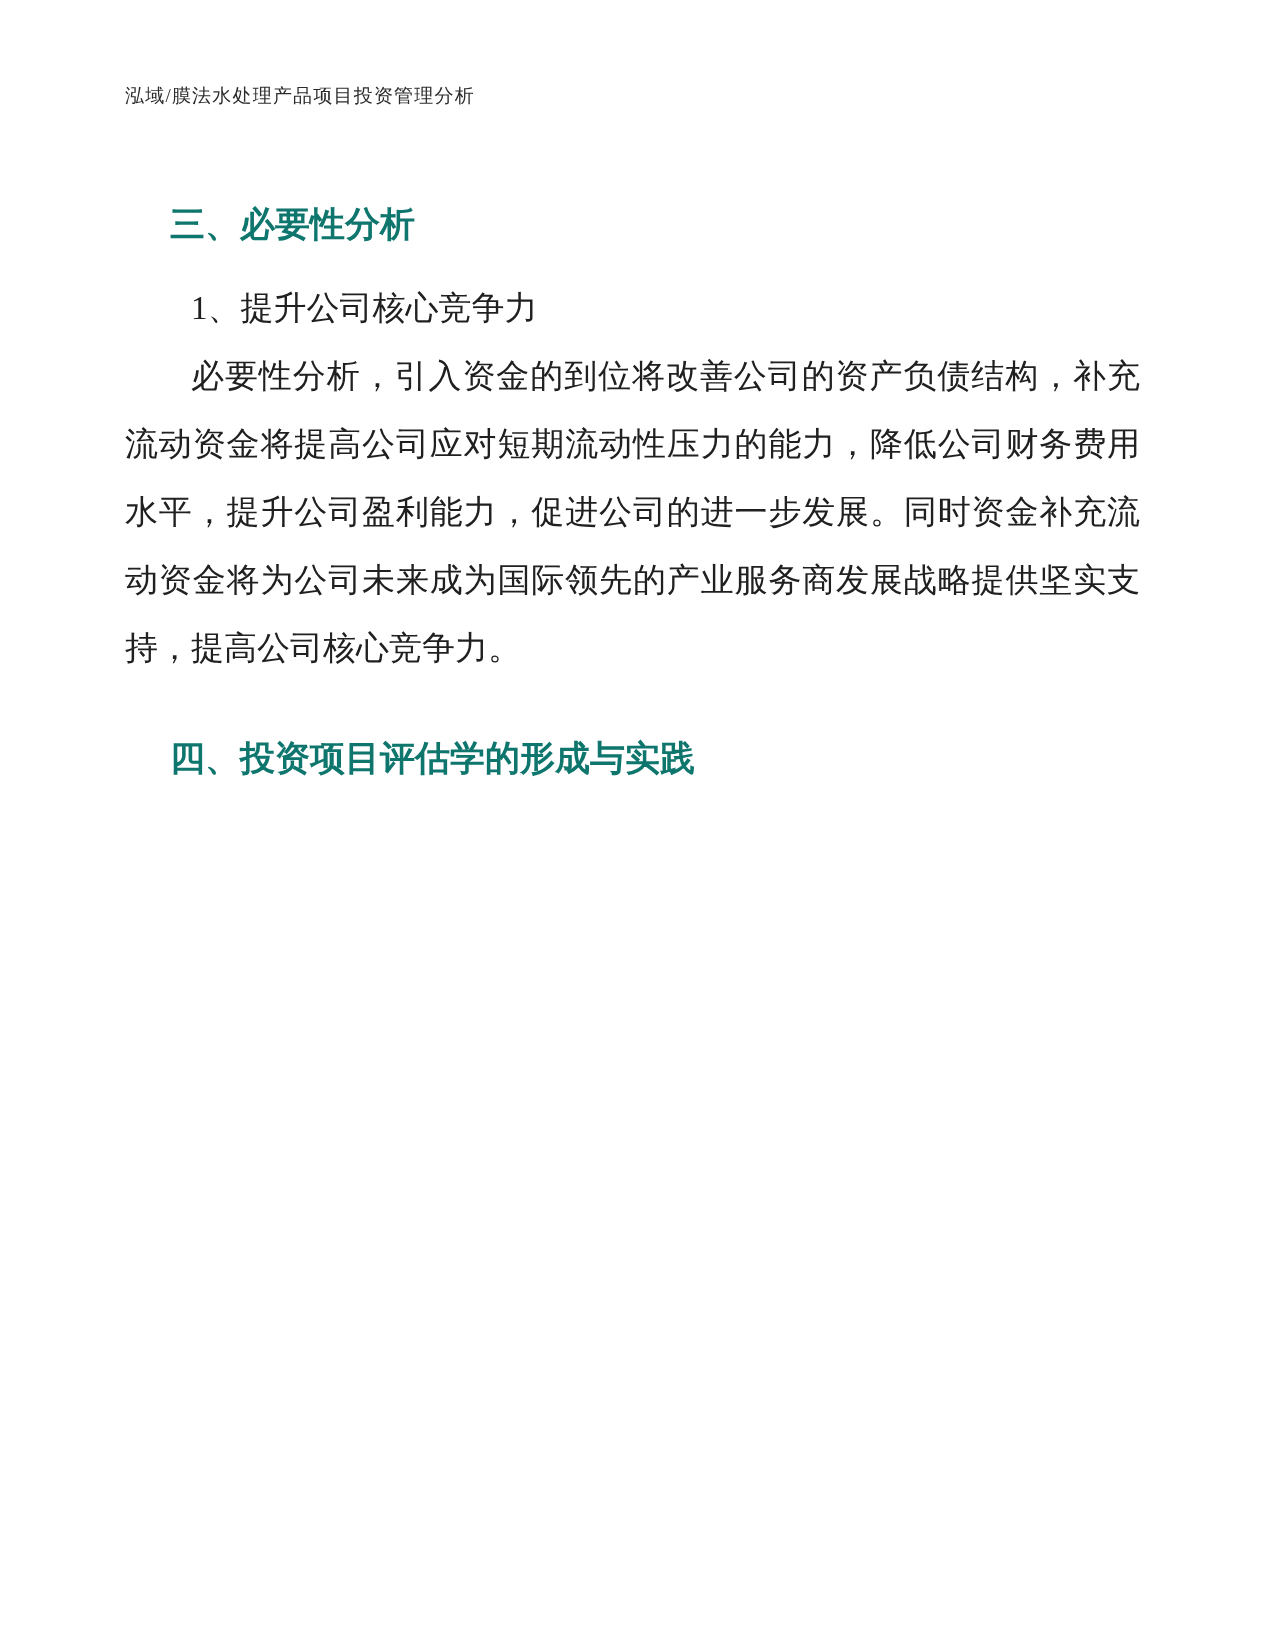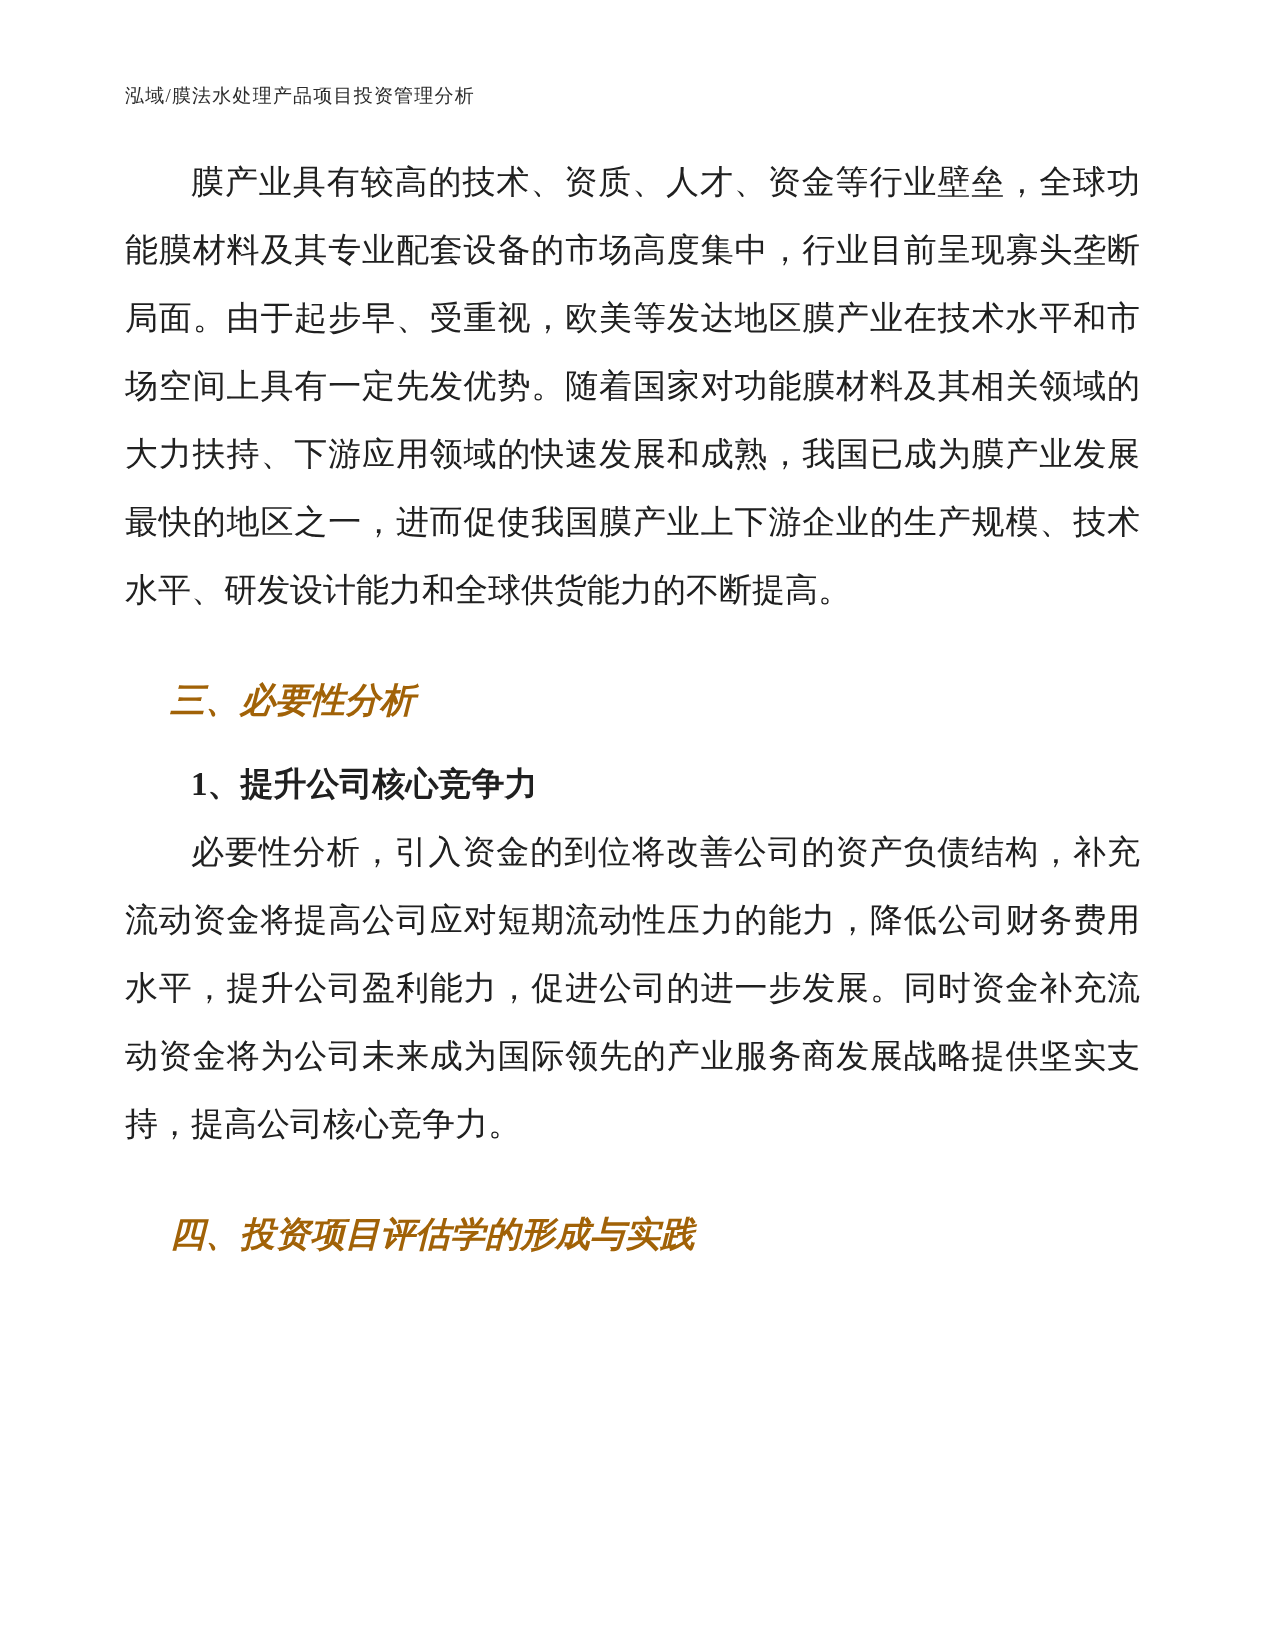--- a/index.html
+++ b/index.html
@@ -40,29 +40,28 @@
     text-align: justify;
     text-indent: 2em;
     color: #202020;
   }
   .section-heading {
     margin: 52px 0 0 0;
     padding-left: 45px;
     font-size: 35px;
     line-height: 50px;
     font-weight: bold;
-    color: #a16207;
-    font-style: italic;
+    color: #0f766e;
   }
   .sub-heading {
     margin: 24px 0 0 0;
     font-size: 33px;
     line-height: 68px;
     text-indent: 2em;
-    font-weight: bold;
+    font-weight: normal;
     color: #202020;
   }
   .section-heading.spaced {
     margin-top: 52px;
   }
   .sub-heading.tight {
     margin-top: 6px;
   }
   .body-para.follows-sub {
     margin-top: 0;
@@ -70,21 +69,20 @@
 </style>
 </head>
 <body>
 
 <div class="page">
 
   <div class="doc-header">泓域/膜法水处理产品项目投资管理分析</div>
 
   <div class="content">
 
-    <p class="body-para">膜产业具有较高的技术、资质、人才、资金等行业壁垒，全球功能膜材料及其专业配套设备的市场高度集中，行业目前呈现寡头垄断局面。由于起步早、受重视，欧美等发达地区膜产业在技术水平和市场空间上具有一定先发优势。随着国家对功能膜材料及其相关领域的大力扶持、下游应用领域的快速发展和成熟，我国已成为膜产业发展最快的地区之一，进而促使我国膜产业上下游企业的生产规模、技术水平、研发设计能力和全球供货能力的不断提高。</p>
 
     <h2 class="section-heading">三、必要性分析</h2>
 
     <p class="sub-heading">1、提升公司核心竞争力</p>
 
     <p class="body-para follows-sub">必要性分析，引入资金的到位将改善公司的资产负债结构，补充流动资金将提高公司应对短期流动性压力的能力，降低公司财务费用水平，提升公司盈利能力，促进公司的进一步发展。同时资金补充流动资金将为公司未来成为国际领先的产业服务商发展战略提供坚实支持，提高公司核心竞争力。</p>
 
     <h2 class="section-heading spaced">四、投资项目评估学的形成与实践</h2>
 
 

